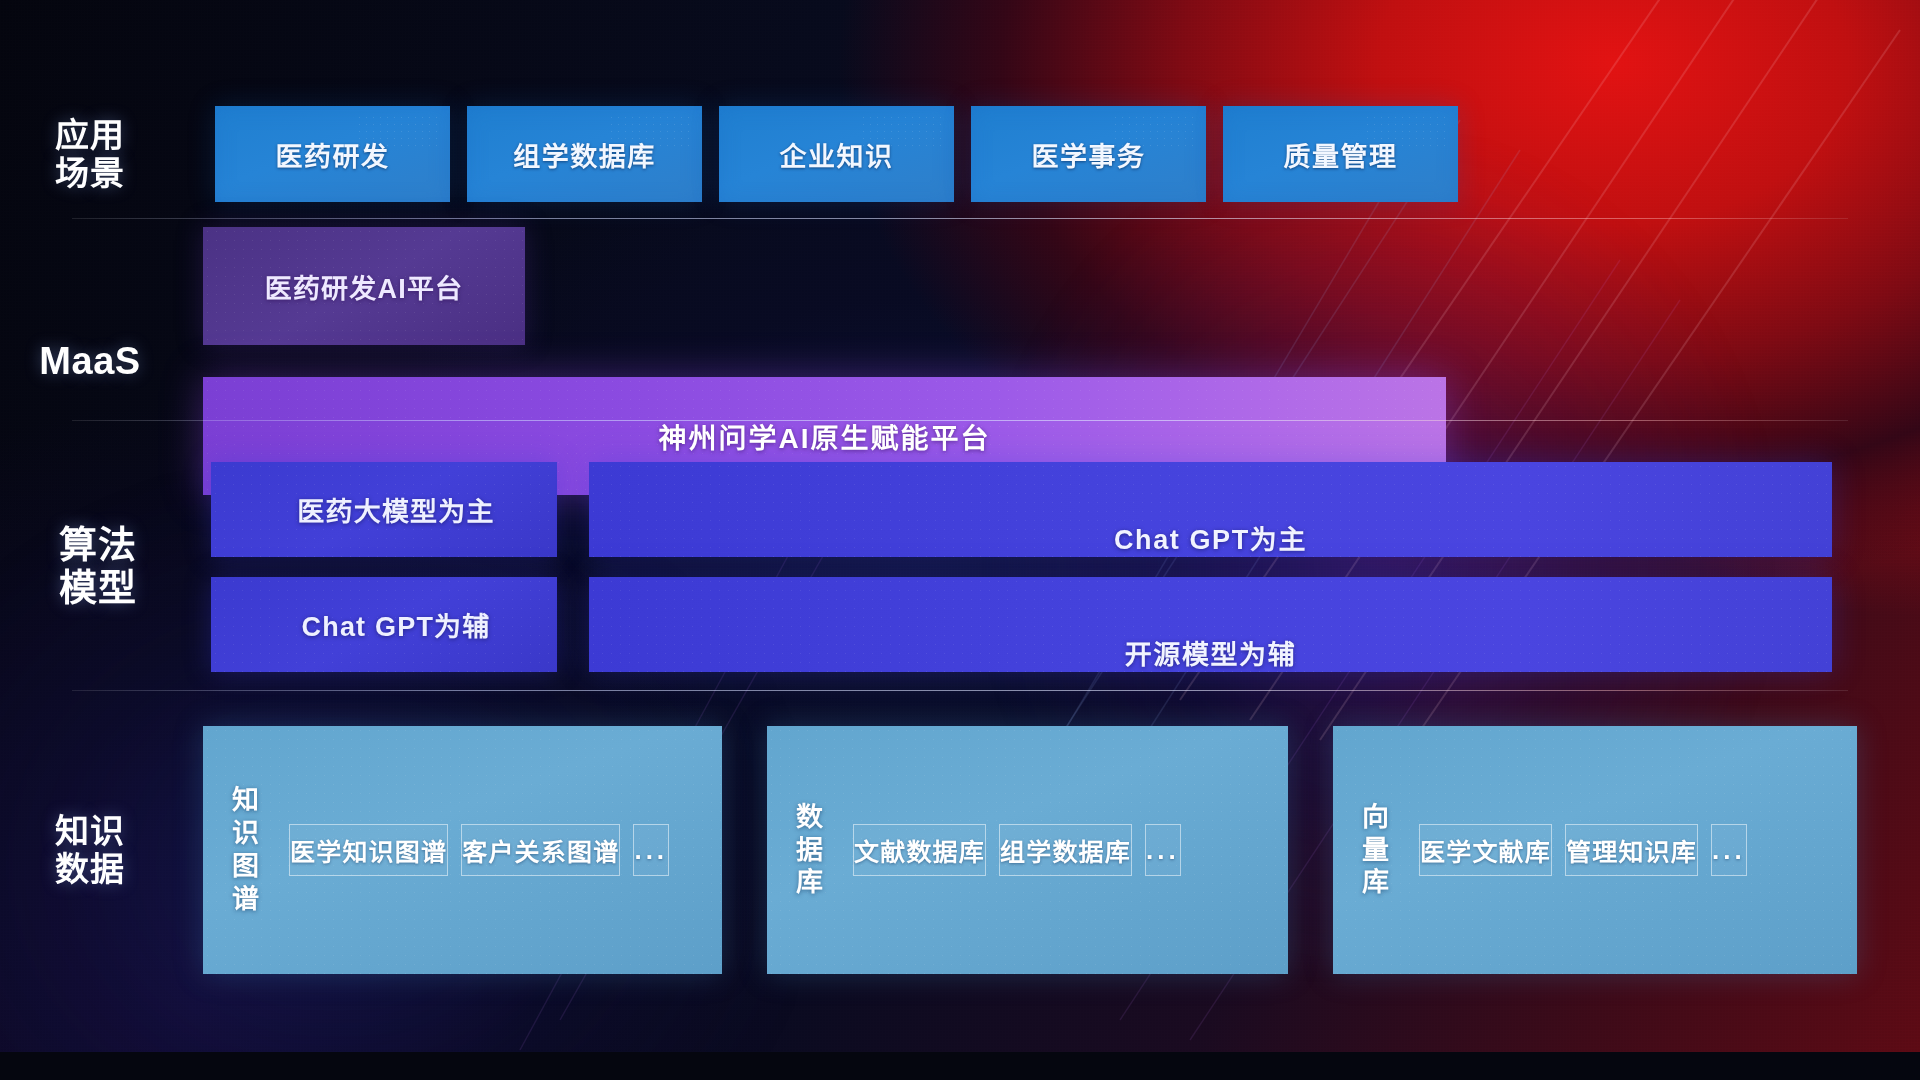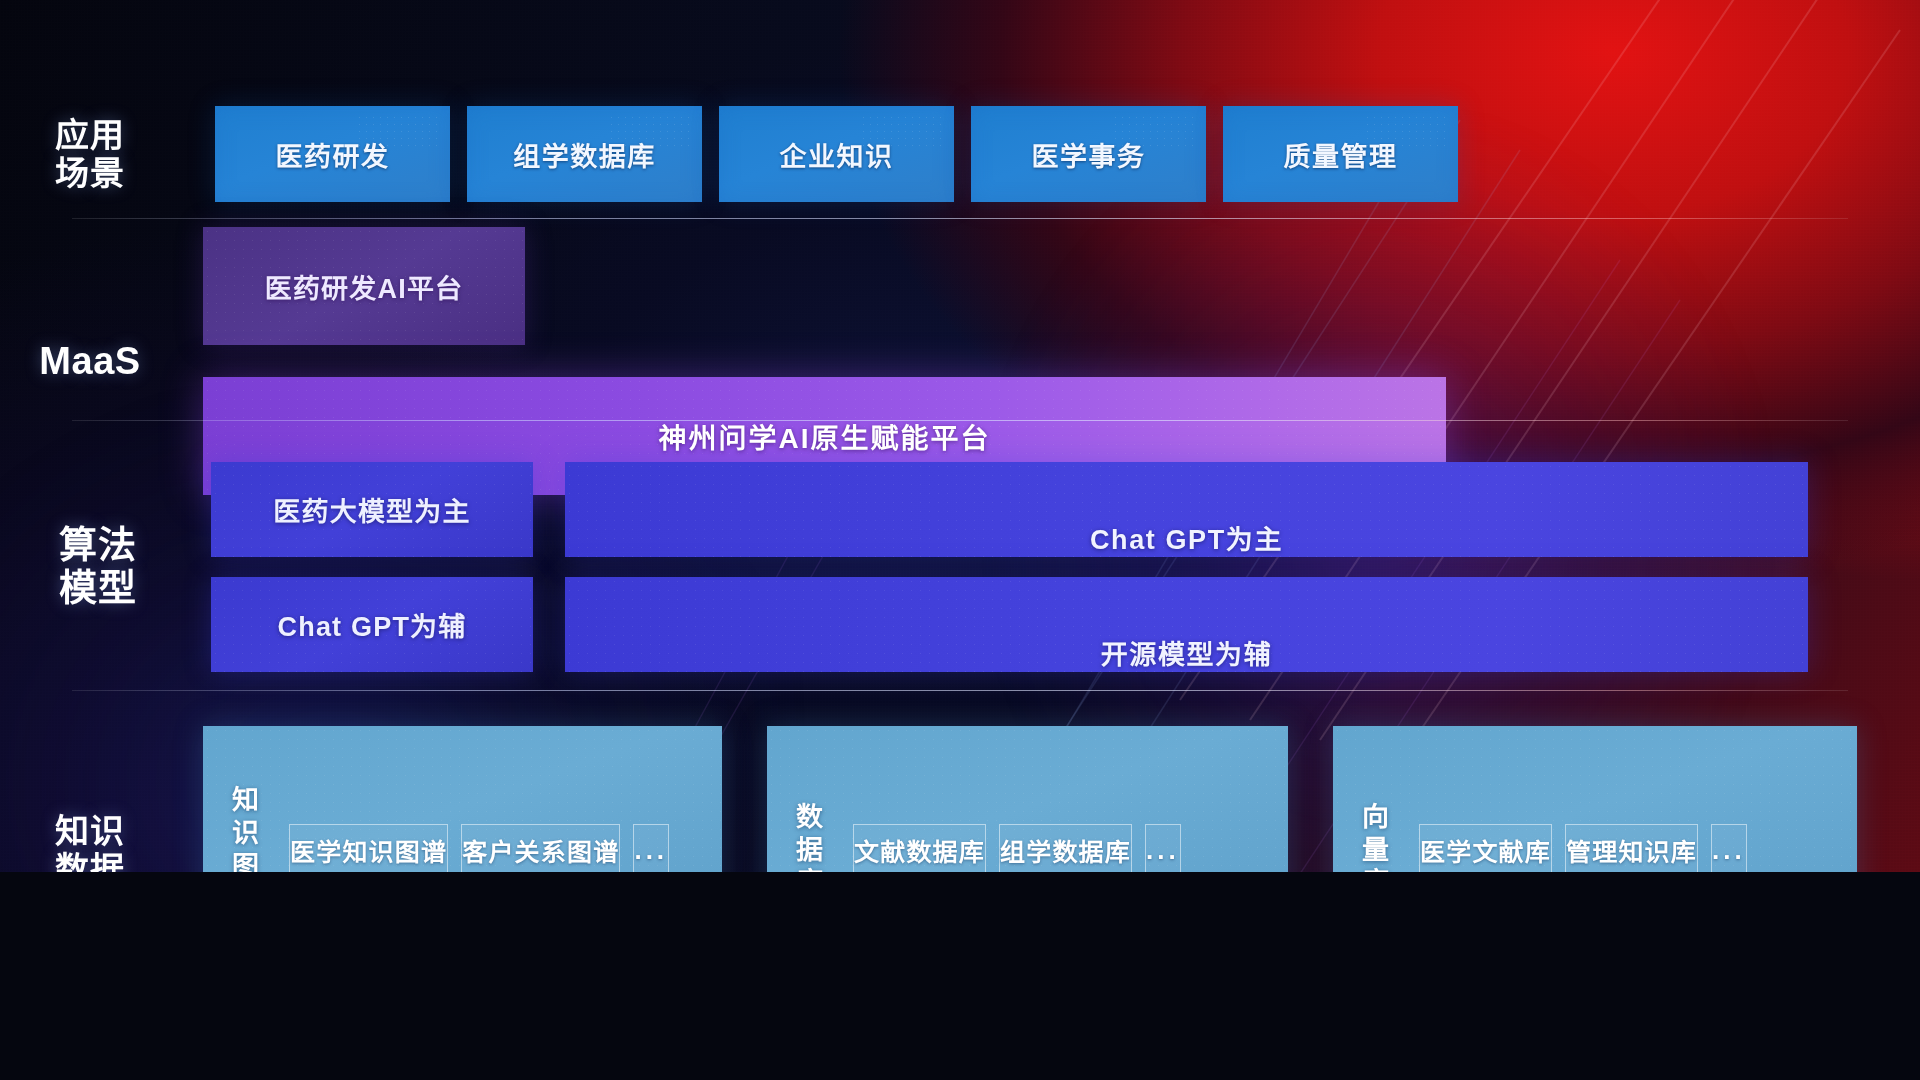--- a/index.html
+++ b/index.html
@@ -3,21 +3,21 @@
 <meta charset="utf-8">
 <style>
   html, body {
     margin: 0;
     padding: 0;
     background: #05060f;
   }
   #stage {
     position: relative;
     width: 1920px;
-    height: 872px;
+    height: 1052px;
     overflow: hidden;
     font-family: "Liberation Sans", "DejaVu Sans", sans-serif;
     background: #060712;
   }
   
   .bg-base {
     position: absolute; inset: 0;
     background:
       radial-gradient(ellipse 900px 620px at 84% 6%,  #e21212 0%, #c00f10 26%, #7e0a13 48%, #330616 68%, rgba(10,8,22,0) 86%),
       radial-gradient(ellipse 620px 520px at 100% 20%, #d51111 0%, #8d0c13 40%, rgba(12,7,22,0) 78%),
@@ -158,20 +158,21 @@
   #row-algo .row-label { font-size: 38px; padding-left: 8px; }
   .algo-stack { display: flex; flex-direction: column; gap: 20px; margin-left: 23px; }
   .algo-line { display: flex; gap: 32px; }
   .algo-left {
     width: 322px; height: 95px;
     background: linear-gradient(150deg, #3b3ad0 0%, #4240d8 50%, #3a38c9 100%);
     display: flex; align-items: center; justify-content: center;
     color: #eef0ff; font-size: 27px; font-weight: bold; letter-spacing: 1.2px;
     box-shadow: 0 0 26px rgba(60,60,210,0.32);
     position: relative;
+    padding-left: 24px;
   }
   .algo-right {
     width: 1243px; height: 95px;
     background: linear-gradient(96deg, #3c3ad4 0%, #4543dd 45%, #4a45e0 75%, #4341d6 100%);
     display: flex; align-items: flex-end; justify-content: center;
     color: #f1f3ff; font-size: 27px; font-weight: bold; letter-spacing: 1.6px;
     box-shadow: 0 0 30px rgba(60,60,215,0.30);
     position: relative;
   }
   .algo-left .cap, .algo-right .cap { position: relative; z-index: 2; text-shadow: 0 1px 4px rgba(10,10,60,0.5); }

